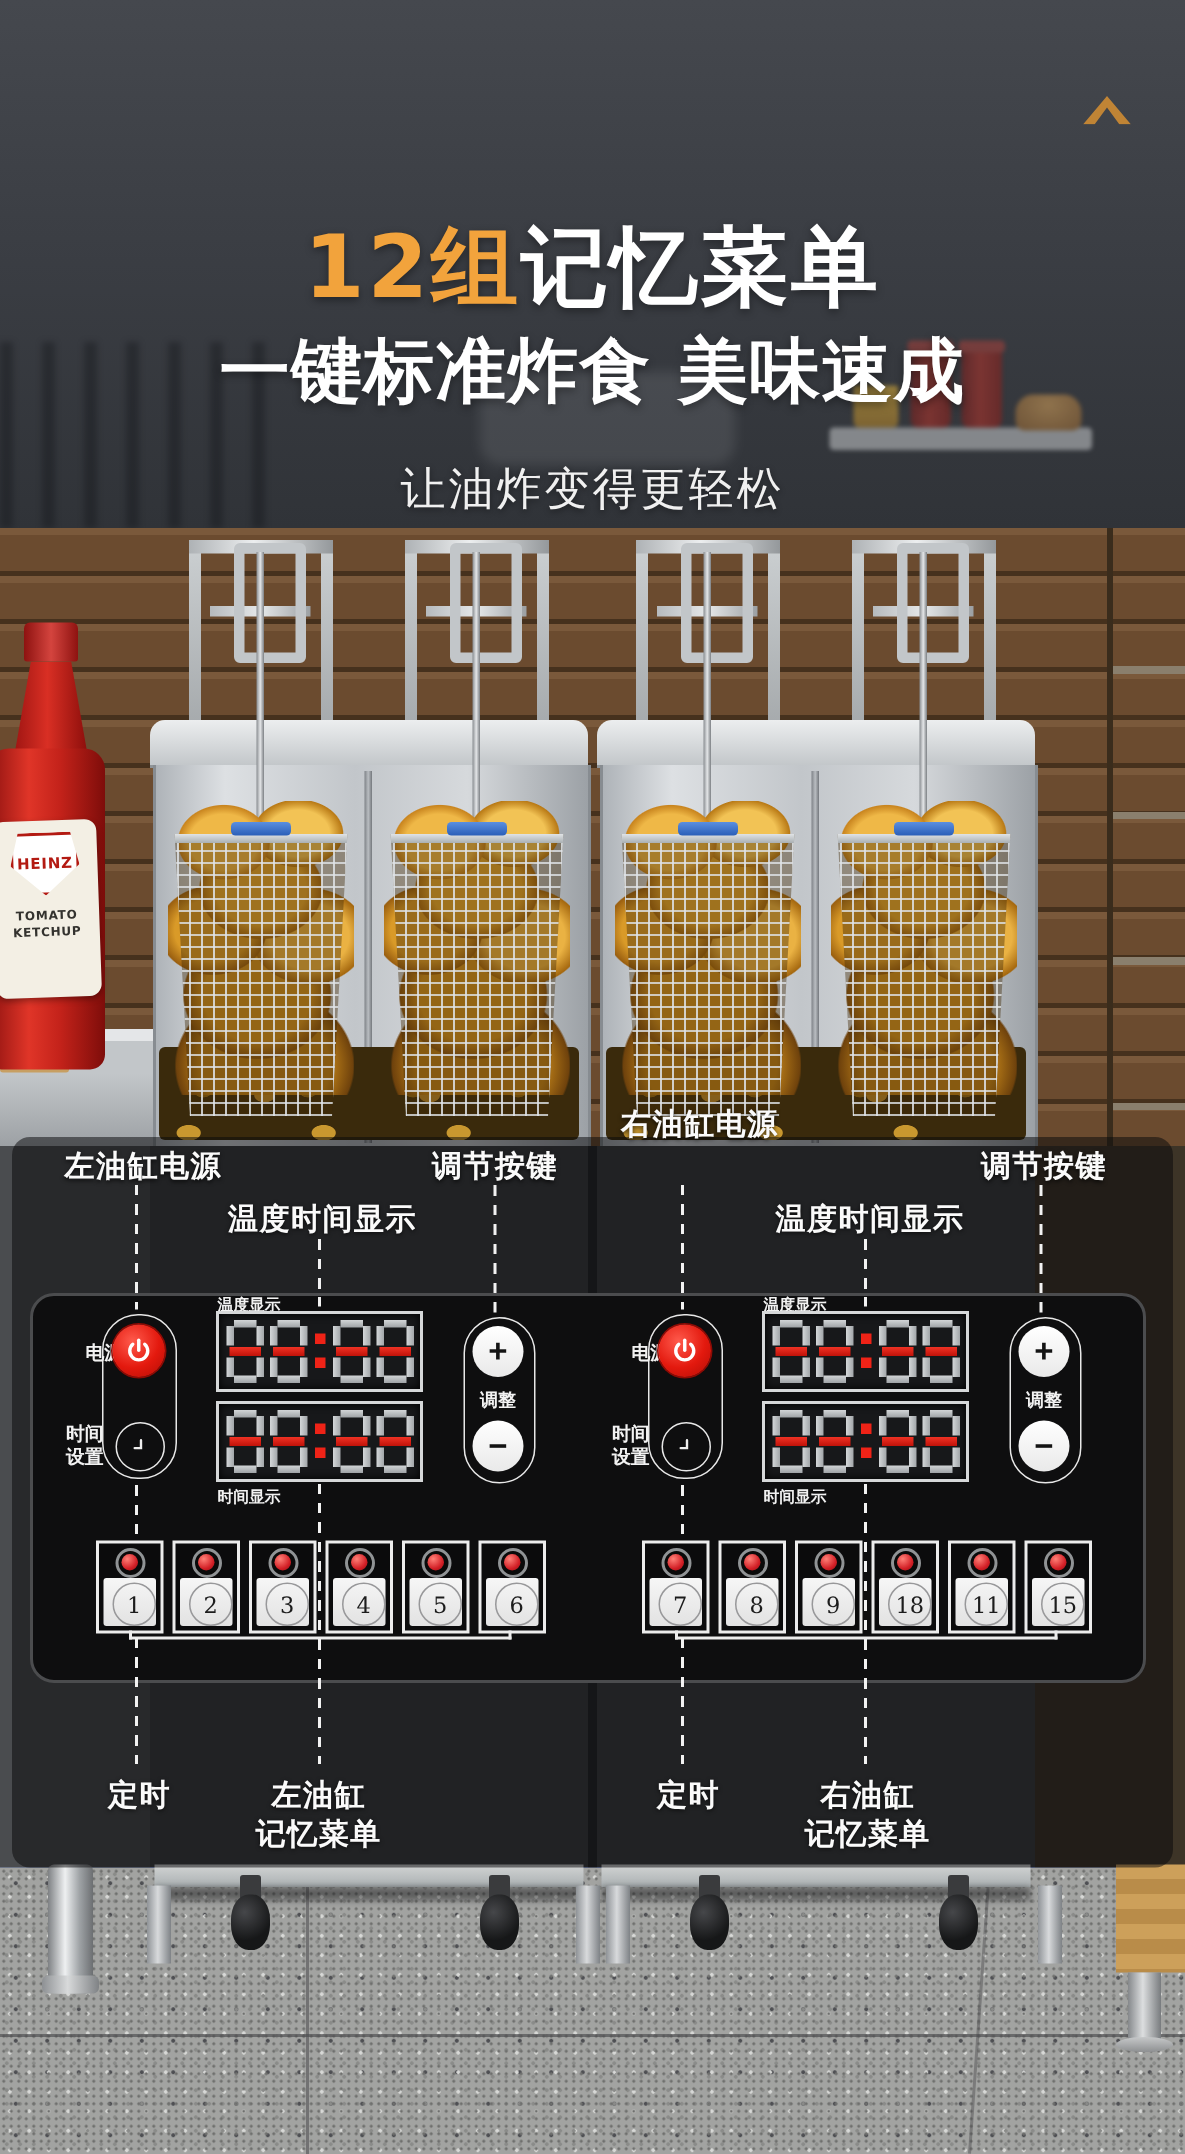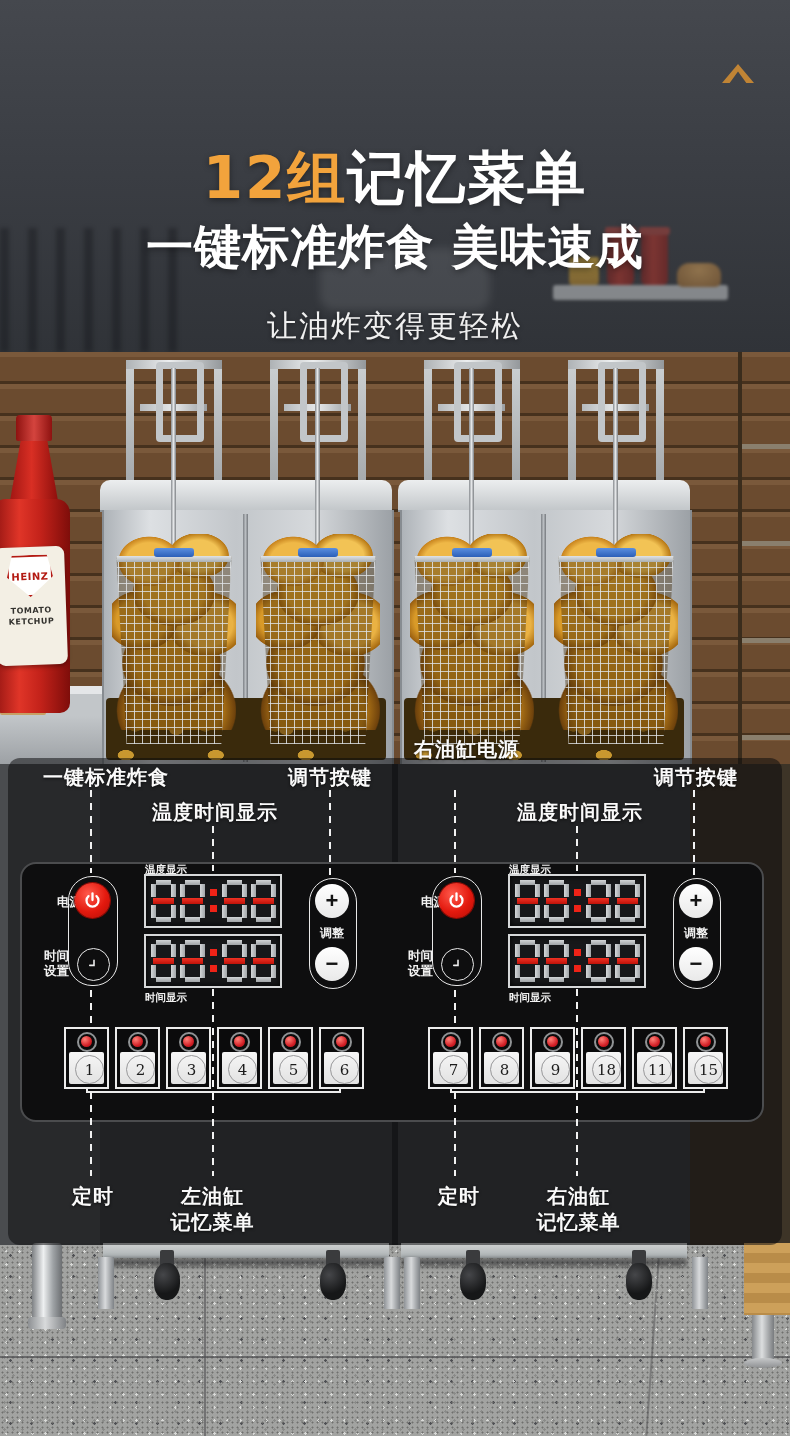--- a/index.html
+++ b/index.html
@@ -342,21 +342,21 @@
   <div class="abs caster c2"></div>
   <div class="abs caster c3"></div>
   <div class="abs caster c4"></div>
   <div class="abs cyl-leg"></div>
   <div class="abs wood-block"></div>
   <div class="abs steel-foot"></div>
   <div class="abs foot-base"></div>
 
   <div class="abs overlay"></div>
 
-  <div class="callout" style="left:43px;top:764px;">一键标准炸食</div>
+  <div class="callout" style="left:43px;top:764px;">左油缸电源</div>
   <div class="callout" style="left:288px;top:764px;">调节按键</div>
   <div class="callout" style="left:414px;top:736px;">右油缸电源</div>
   <div class="callout" style="left:654px;top:764px;">调节按键</div>
   <div class="callout" style="left:152px;top:799px;">温度时间显示</div>
   <div class="callout" style="left:517px;top:799px;">温度时间显示</div>
 
   <div class="dash" style="left:90px;top:790px;height:83px;"></div>
   <div class="dash" style="left:90px;top:990px;height:33px;"></div>
   <div class="dash" style="left:90px;top:1092px;height:84px;"></div>
   <div class="dash" style="left:212px;top:826px;height:45px;"></div>

